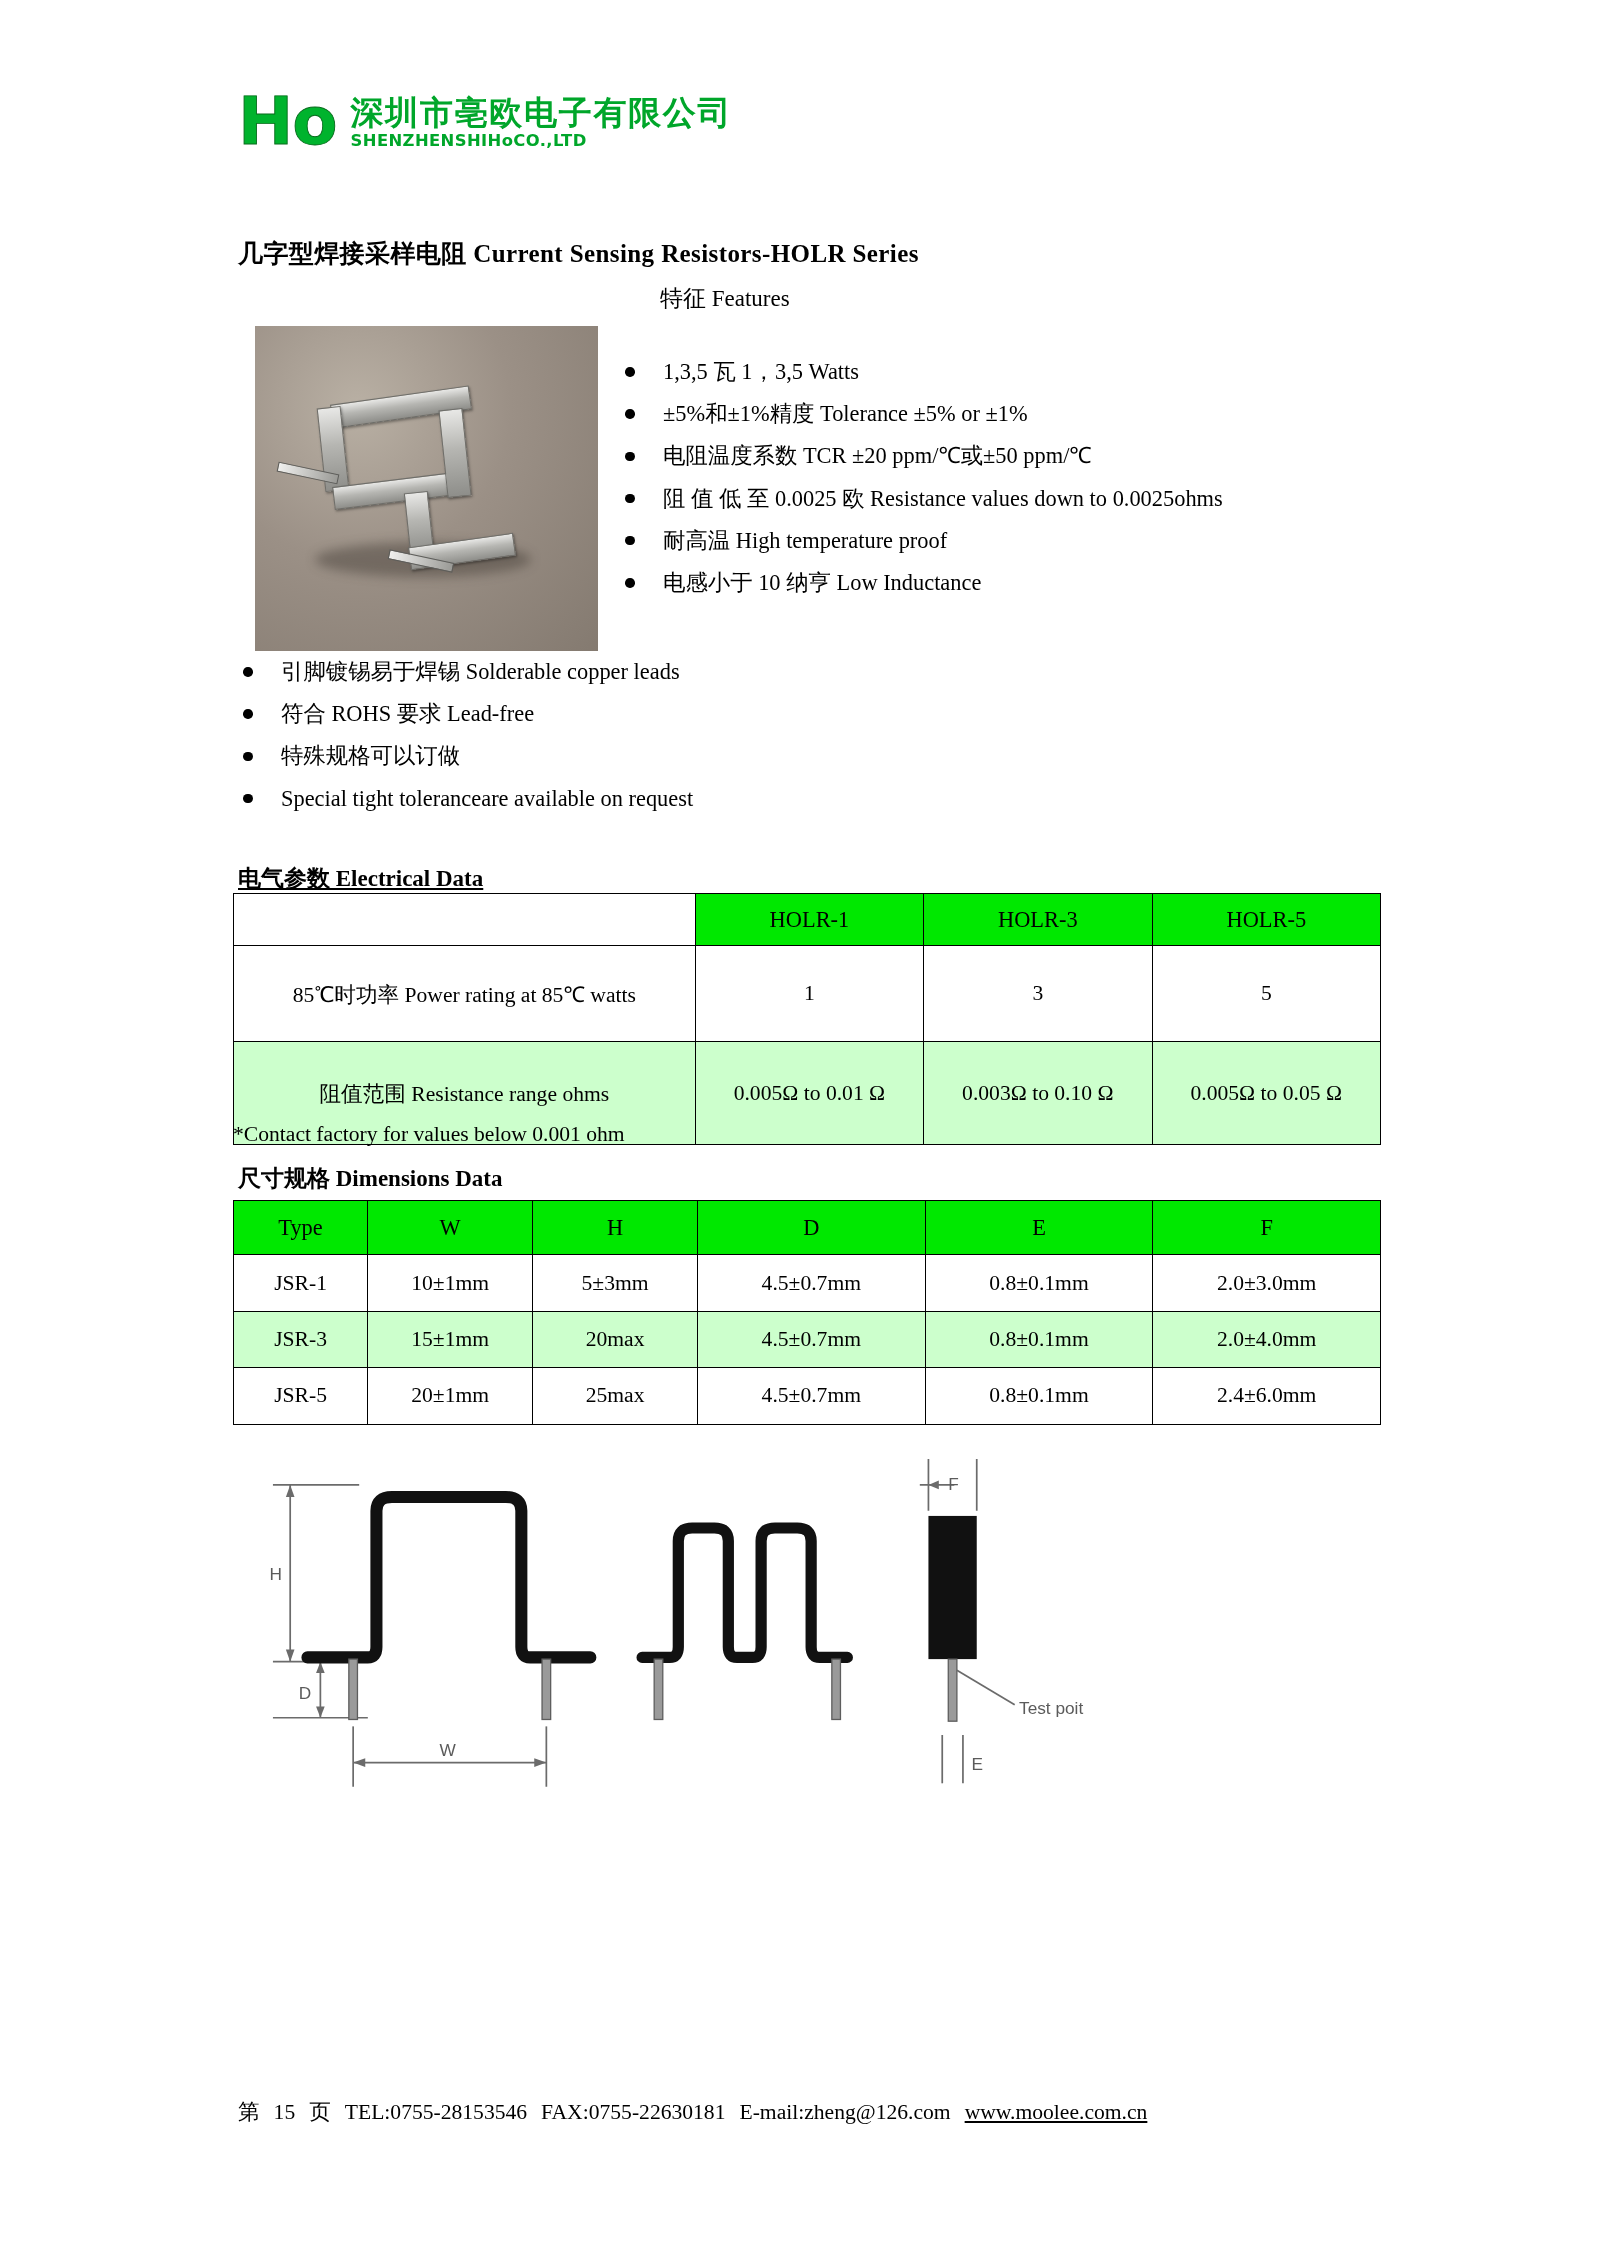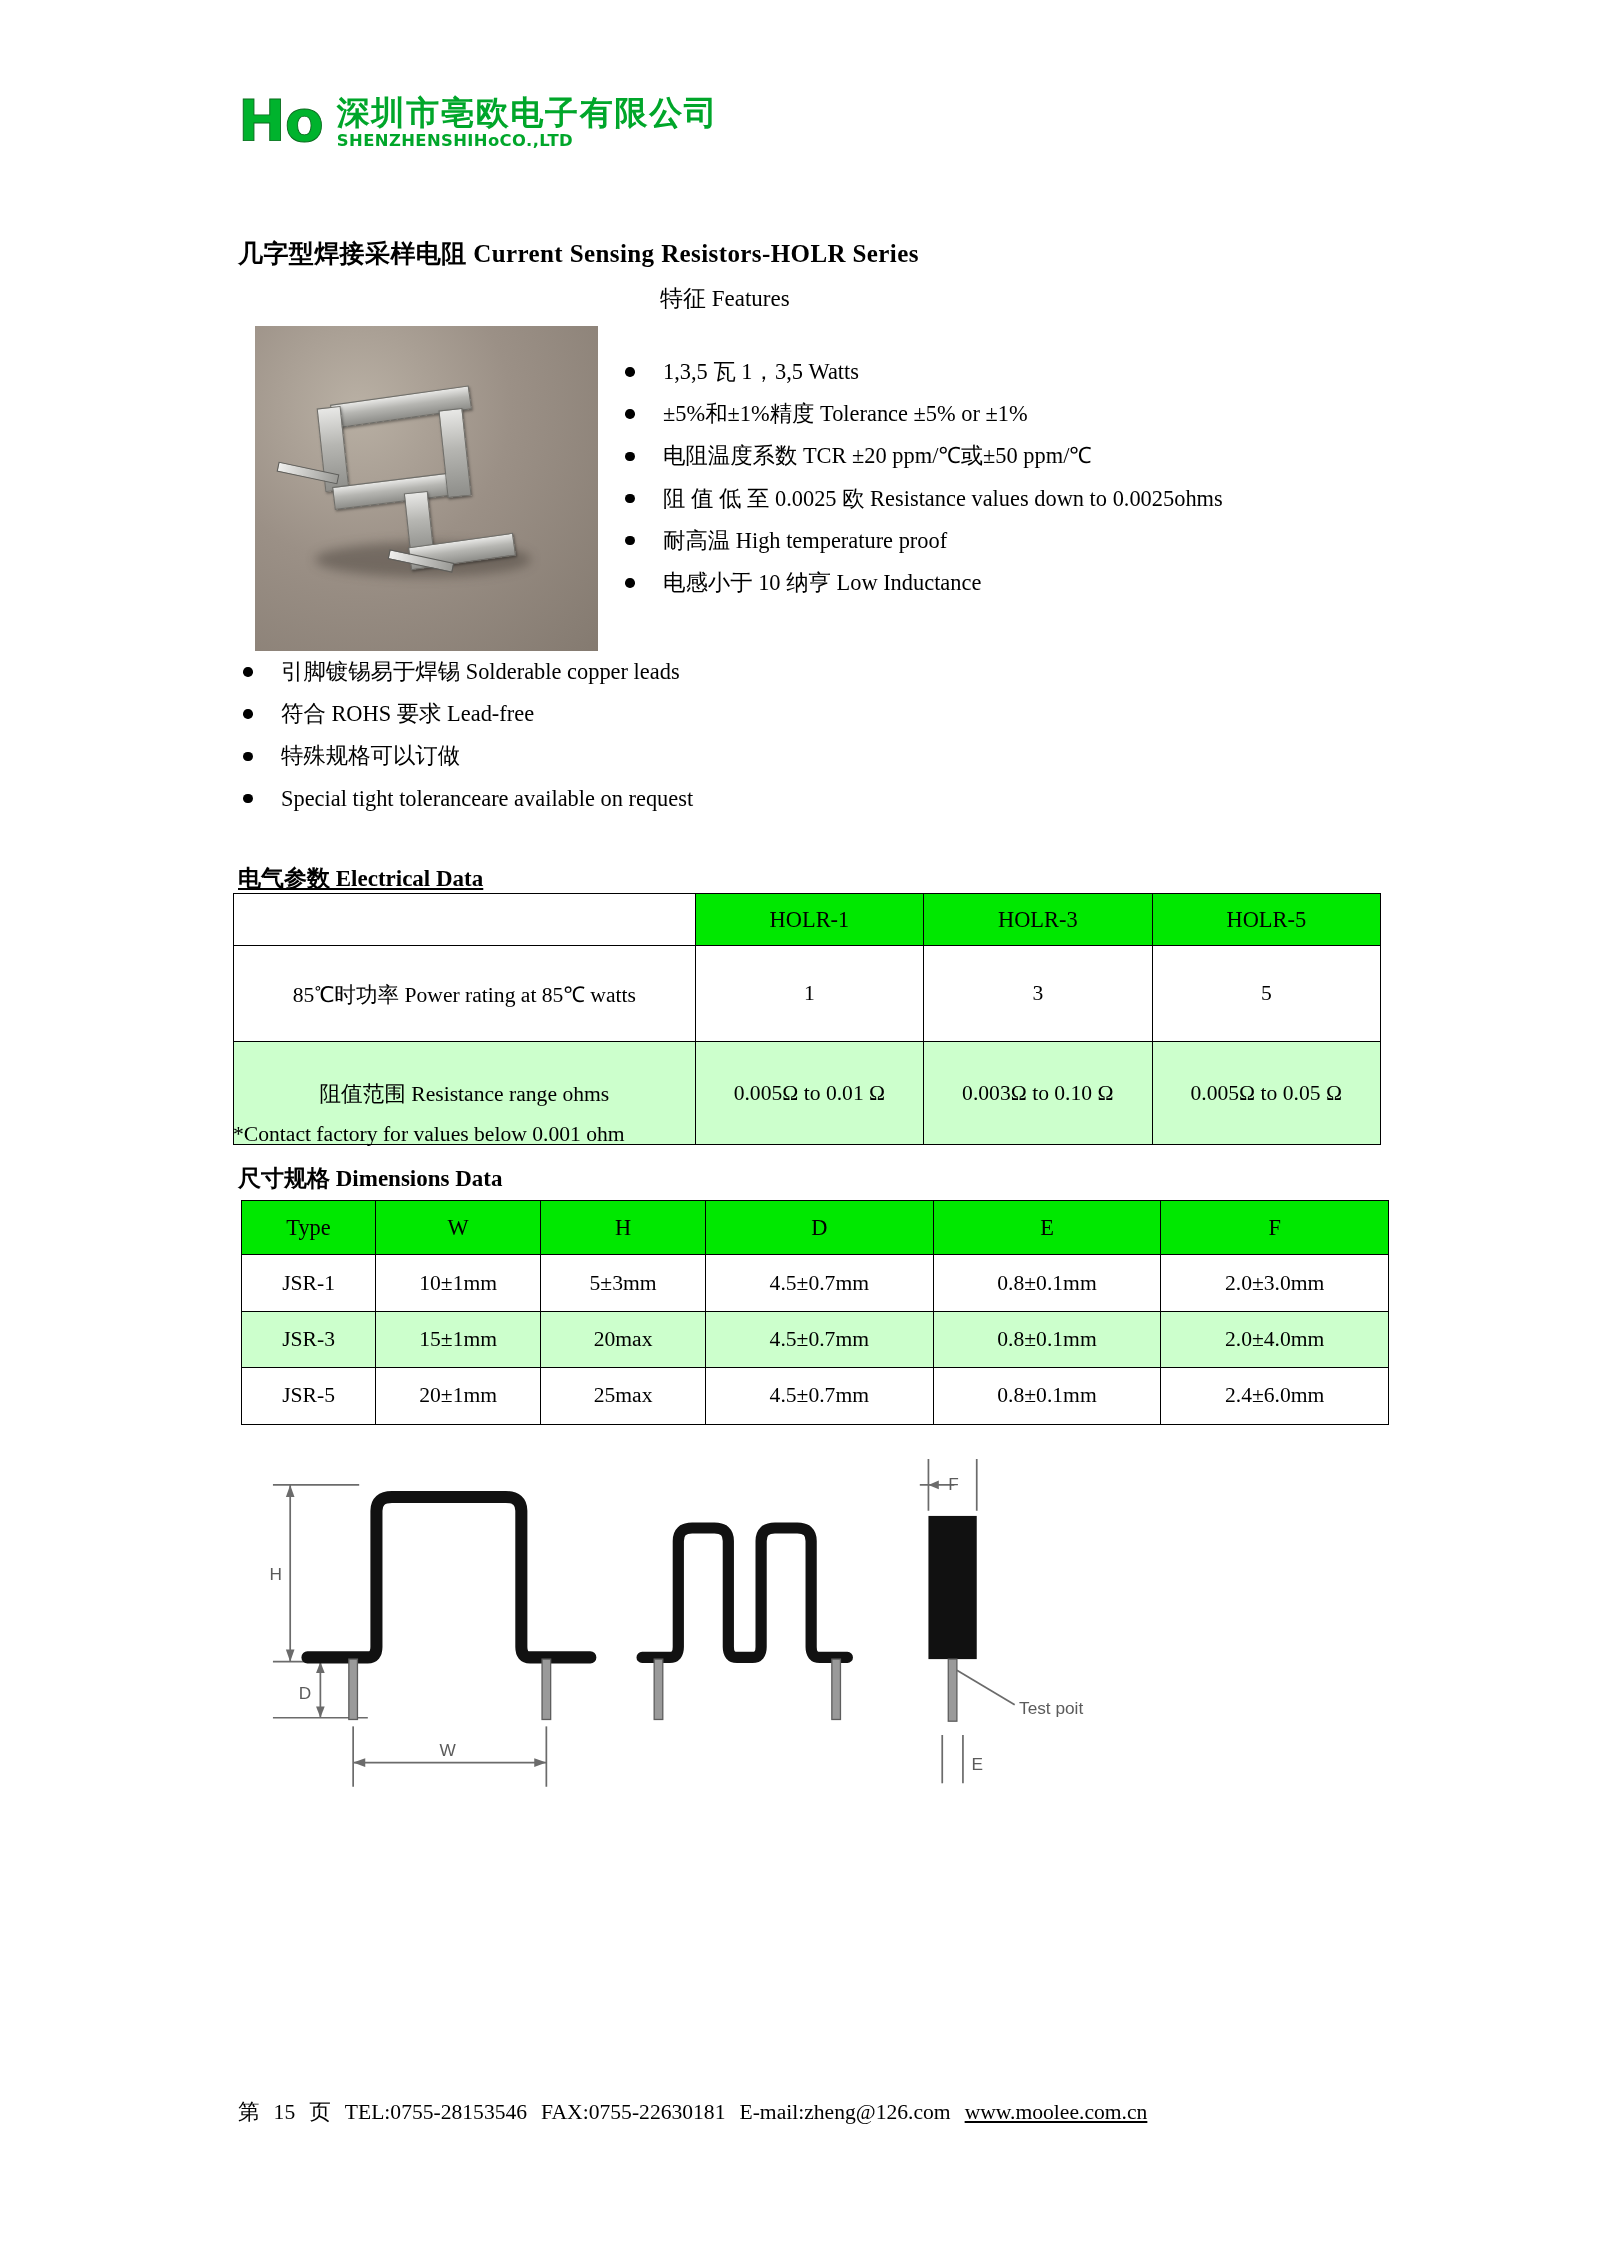--- a/index.html
+++ b/index.html
@@ -25,21 +25,21 @@
   .header {
     position: absolute;
     left: 238px;
     top: 93px;
     display: flex;
     align-items: flex-start;
   }
   .logo-ho {
     font-family: "DejaVu Sans", sans-serif;
     font-weight: bold;
-    font-size: 57px;
+    font-size: 66px;
     line-height: 57px;
     color: #00b32d;
     letter-spacing: -0.9px;
     -webkit-text-stroke: 0.9px #0a6b1e;
     padding-right: 8.6px;
   }
   .logo-text {
     margin-left: 5.2px;
     margin-top: 1.7px;
   }
@@ -191,21 +191,20 @@
     font-size: 22.4px;
   }
   #elec-table .blank { background: #ffffff; border-top: 1.7px solid #000; }
   #elec-table td.pale { background: #ccffcc; }
   #elec-table td.white { background: #ffffff; }
 
   #dim-table {
     left: 233px;
     top: 1200px;
     width: 1148px;
-    margin-left: 8px;
   }
   #dim-table th {
     background: #00e800;
     font-size: 22.4px;
     height: 43px;
   }
   #dim-table td { height: 45px; }
   #dim-table tr.alt td { background: #ccffcc; }
 
   

